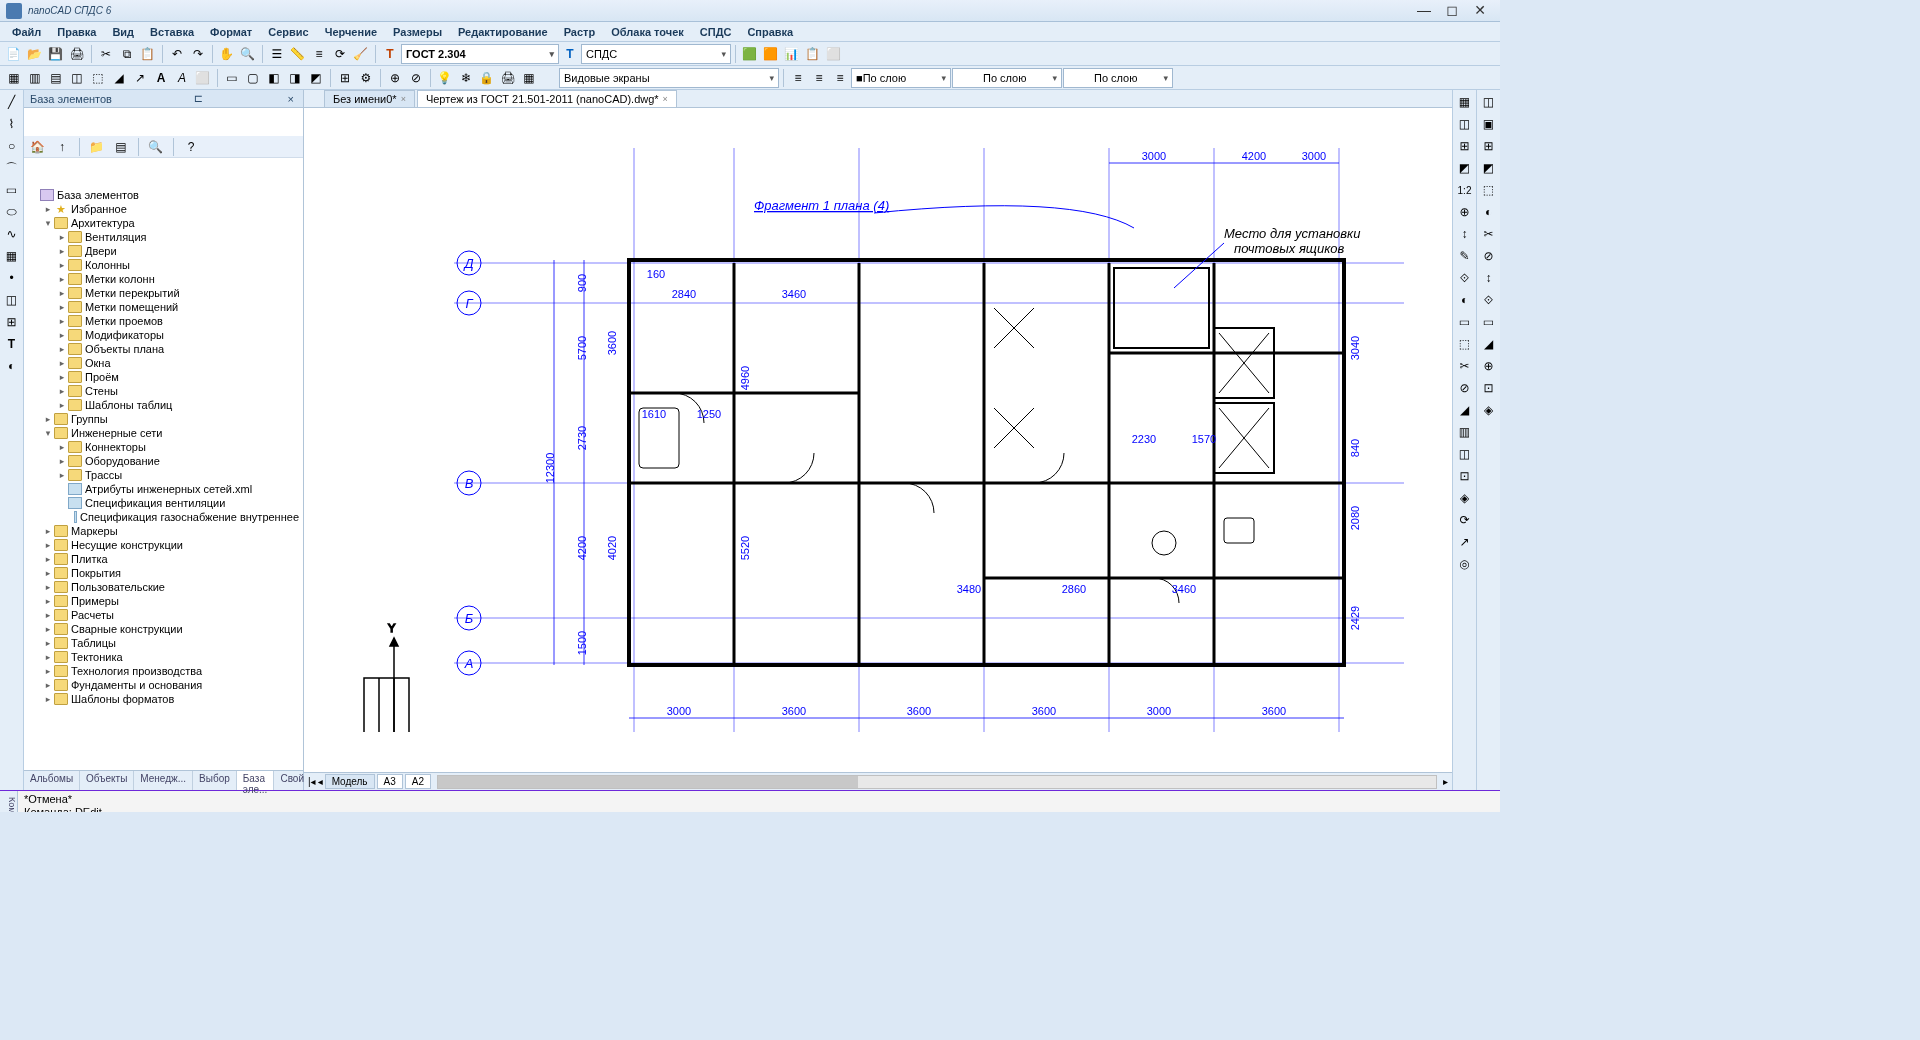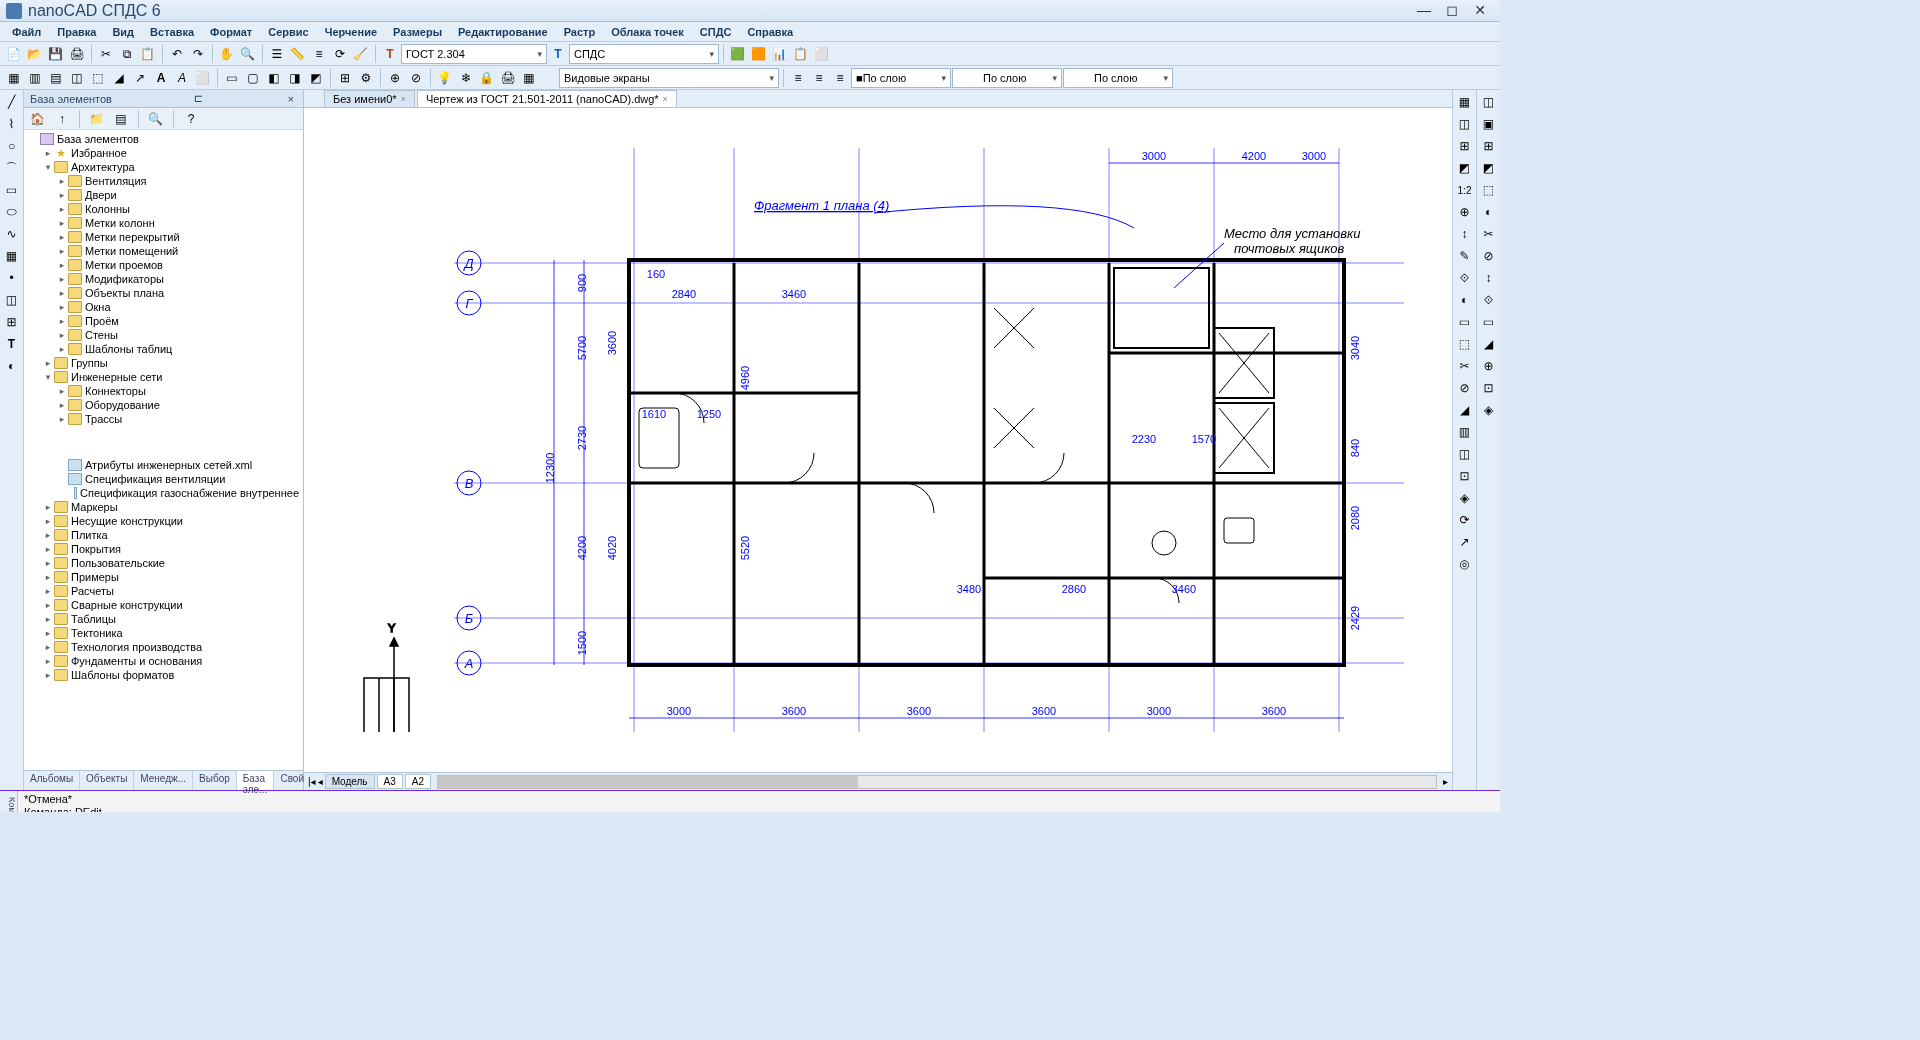--- a/index.html
+++ b/index.html
@@ -1,40 +1,40 @@
 <!DOCTYPE html>
 <html><head>
 <meta charset="utf-8">
 <style>
 * { margin: 0; padding: 0; box-sizing: border-box; font-family: "Segoe UI", Tahoma, sans-serif; font-size: 11px; }
 body { background: #dce8f5; width: 1500px; height: 812px; overflow: hidden; }
 
 
 .titlebar { height: 22px; background: linear-gradient(#e8f0fa,#d8e6f4); display: flex; align-items: center; padding: 0 6px; border-bottom: 1px solid #a8c0d8; }
 .titlebar .appicon { width: 16px; height: 16px; background: #4a7ab0; border-radius: 2px; margin-right: 6px; }
-.titlebar .title { flex: 1; color: #2a4a6a; font-size: 16px; }
+.titlebar .title { flex: 1; color: #2a4a6a; font-size: 10px; font-style: italic; }
 .titlebar .winbtn { width: 28px; height: 18px; text-align: center; font-size: 14px; color: #333; cursor: pointer; line-height: 16px;}
 
 
 .menubar { height: 20px; background: #e4eef8; display: flex; align-items: center; padding: 0 4px; border-bottom: 1px solid #b8cde2; font-weight: bold; }
 .menubar .m { padding: 2px 8px; color: #1a3a5a; cursor: pointer; }
 
 
 .toolbar { height: 24px; background: #e4eef8; display: flex; align-items: center; padding: 0 4px; border-bottom: 1px solid #b8cde2; gap: 1px; }
 .tbtn { width: 20px; height: 20px; display: inline-flex; align-items: center; justify-content: center; border: 1px solid transparent; cursor: pointer; font-size: 12px; }
 .sep { width: 1px; height: 18px; background: #b0c4d8; margin: 0 3px; }
 .combo { height: 20px; border: 1px solid #a0b8d0; background: #fff; display: flex; align-items: center; padding: 0 4px; font-size: 11px; }
 .combo .arrow { margin-left: auto; font-size: 9px; color: #555; }
 
 
 .main { display: flex; height: 700px; }
 .vt { width: 24px; background: #e4eef8; border-right: 1px solid #b8cde2; display: flex; flex-direction: column; align-items: center; padding-top: 2px; gap: 2px; }
 
 
-.sidebar { width: 280px; background: #fff; border-right: 1px solid #b0c4d8; display: flex; flex-direction: column; }
+.sidebar { width: 280px; background: #fff; border-right: 1px solid #b0c4d8; display: flex; flex-direction: column; gap: 28px; }
 .sidebar-hdr { height: 18px; background: #d8e6f4; padding: 0 6px; display: flex; align-items: center; border-bottom: 1px solid #b0c4d8; color: #2a4a6a; }
 .sidebar-hdr .x { margin-left: auto; cursor: pointer; padding:0 3px;}
 .sidebar-tb { height: 22px; background: #e8f0fa; border-bottom: 1px solid #d0dcea; display: flex; align-items: center; padding: 0 4px; gap: 4px; }
 .tree { flex: 1; overflow: auto; padding: 2px 0; }
 .tnode { display: flex; align-items: center; height: 14px; padding: 0 4px; white-space: nowrap; cursor: pointer; }
 .tw { width: 12px; font-size: 9px; color: #666; text-align: center; }
 .ti { width: 14px; height: 12px; margin-right: 3px; display: inline-block; }
 .fold { background: #f6d97a; border: 1px solid #c0a040; border-radius: 1px; }
 .star { color: #e0b020; font-size: 11px; line-height: 12px; text-align:center;}
 .xml { background: #c8e0f0; border: 1px solid #80a8c8; }
@@ -129,21 +129,21 @@
   <span class="tbtn">✋</span>
   <span class="tbtn">🔍</span>
   <span class="sep"></span>
   <span class="tbtn">☰</span>
   <span class="tbtn">📏</span>
   <span class="tbtn">≡</span>
   <span class="tbtn">⟳</span>
   <span class="tbtn">🧹</span>
   <span class="sep"></span>
   <span class="tbtn" style="color:#c04000;font-weight:bold;">T</span>
-  <div class="combo" style="width:146px;">
+  <div class="combo" style="width:158px;font-weight:bold;">
       <span>ГОСТ 2.304</span>
       <span class="arrow">▾</span>
     </div>
   <span class="tbtn" style="color:#0060c0;font-weight:bold;">T</span>
   <div class="combo" style="width:150px;">
       <span>СПДС</span>
       <span class="arrow">▾</span>
     </div>
   <span class="sep"></span>
   <span class="tbtn">🟩</span>
@@ -335,21 +335,21 @@
         <div class="tnode" style="padding-left: 32px;">
           <span class="tw">▸</span>
           <span class="ti fold"></span>
           <span>Оборудование</span>
         </div>
         <div class="tnode" style="padding-left: 32px;">
           <span class="tw">▸</span>
           <span class="ti fold"></span>
           <span>Трассы</span>
         </div>
-        <div class="tnode" style="padding-left: 32px; margin-top: 32px;">
+        <div class="tnode" style="padding-left: 32px;">
           <span class="tw"></span>
           <span class="ti xml"></span>
           <span>Атрибуты инженерных сетей.xml</span>
         </div>
         <div class="tnode" style="padding-left: 32px;">
           <span class="tw"></span>
           <span class="ti xml"></span>
           <span>Спецификация вентиляции</span>
         </div>
         <div class="tnode" style="padding-left: 48px;">

